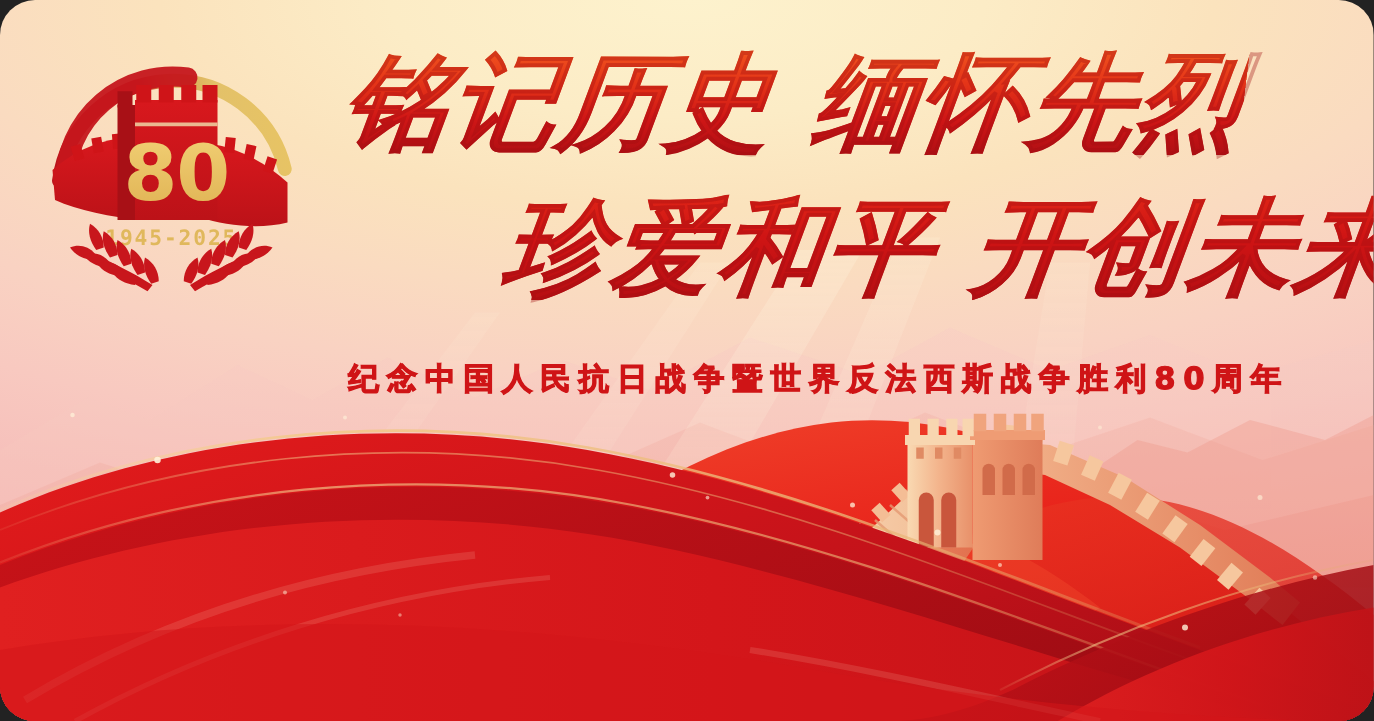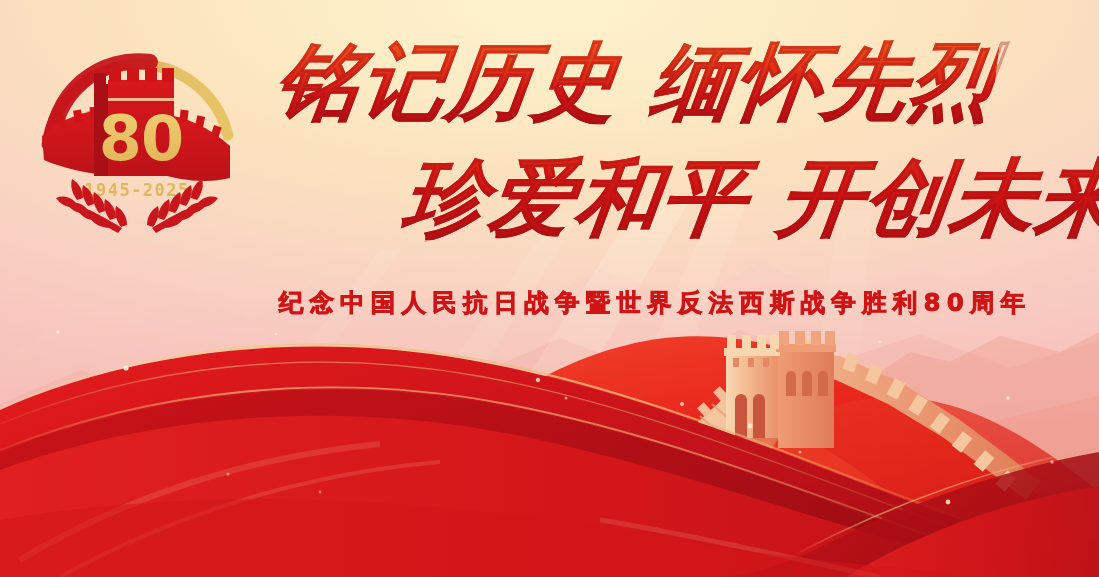--- a/index.html
+++ b/index.html
@@ -4,20 +4,21 @@
 <style>
   html,body{margin:0;padding:0;background:#222;}
   *{box-sizing:border-box;}
   #poster{
     position:relative;
     width:1099px;height:577px;
     overflow:hidden;
     font-family:"DejaVu Sans","Liberation Sans",sans-serif;
     background:
       radial-gradient(120% 90% at 50% 0%, #fdf2cd 0%, #fcecc6 18%, #fbe3bd 32%, #fadbc0 45%, #f9d2c2 58%, #f8c9c0 70%, #f6c0bb 82%, #f4b7b5 100%);
+    border-radius: 28px;
   }
   .layer{position:absolute;inset:0;}
   svg.layer{display:block;width:100%;height:100%;}
 
   
   #emblem{position:absolute;left:30px;top:28px;width:215px;height:215px;}
   #emblem svg{display:block;width:100%;height:100%;}
 
   
   #headline{

